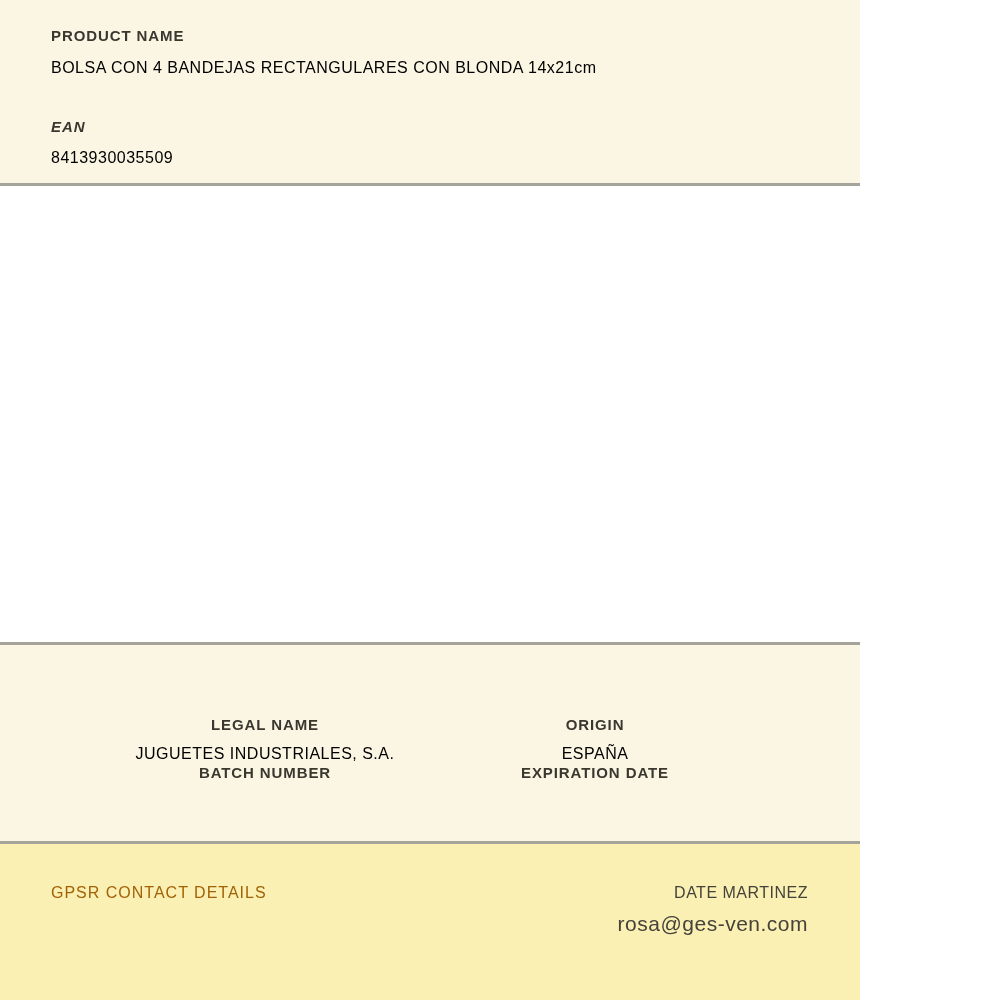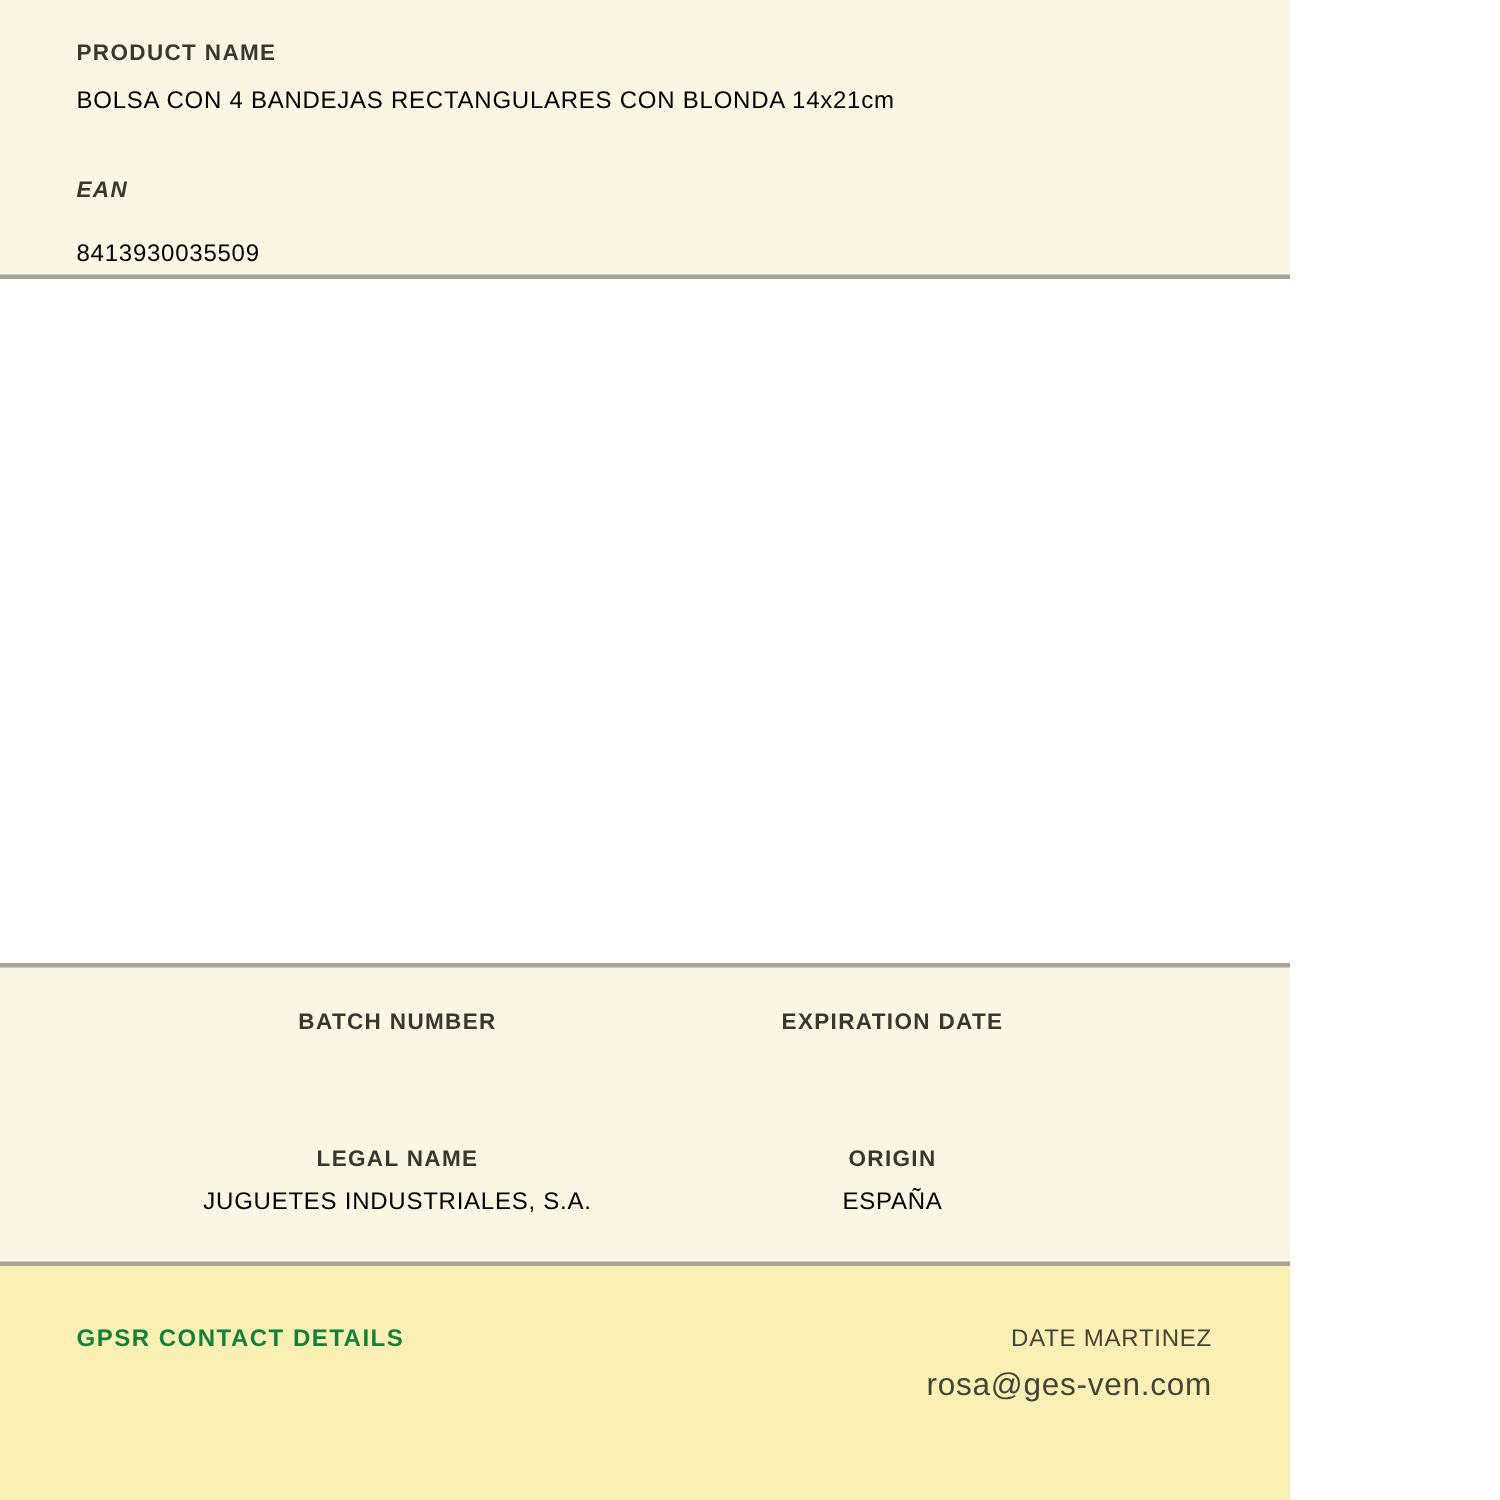--- a/index.html
+++ b/index.html
@@ -34,21 +34,21 @@
   }
   .value {
     font-size: 16px;
     font-weight: normal;
     letter-spacing: 0.5px;
     color: #000000;
     line-height: 1.2;
   }
   .sec-top .value { margin-top: 13px; }
   .sec-top .label-ean { margin-top: 41px; font-style: italic; }
-  .sec-top .value-ean { margin-top: 24px; }
+  .sec-top .value-ean { margin-top: 12px; }
 
   
   .sec-white {
     height: 456px;
     background: #ffffff;
   }
 
   
   .sec-details {
     height: 202px;
@@ -74,23 +74,23 @@
   .sec-footer {
     flex: 1;
     background: #FAF0B3;
     padding: 39px 52px 0 51px;
     display: flex;
     justify-content: space-between;
     align-items: flex-start;
   }
   .gpsr-label {
     font-size: 16px;
-    font-weight: bold;
+    font-weight: normal;
     letter-spacing: 1px;
-    color: #15803d;
+    color: #a16207;
     line-height: 1.25;
   }
   .contact-block {
     text-align: right;
   }
   .contact-line {
     font-size: 16px;
     letter-spacing: 0.5px;
     color: #45423A;
     line-height: 1.25;
@@ -106,38 +106,38 @@
   <div class="sec-top">
     <div class="label">PRODUCT NAME</div>
     <div class="value">BOLSA CON 4 BANDEJAS RECTANGULARES CON BLONDA 14x21cm</div>
     <div class="label label-ean">EAN</div>
     <div class="value value-ean">8413930035509</div>
   </div>
 
   <div class="sec-white"></div>
 
   <div class="sec-details">
+    <div class="details-row row2">
+      <div class="details-cell">
+        <div class="label">LEGAL NAME</div>
+        <div class="value">JUGUETES INDUSTRIALES, S.A.</div>
+      </div>
+      <div class="details-cell">
+        <div class="label">ORIGIN</div>
+        <div class="value">ESPAÑA</div>
+      </div>
+    </div>
     <div class="details-row row1">
       <div class="details-cell">
         <div class="label">BATCH NUMBER</div>
         <div class="value"></div>
       </div>
       <div class="details-cell">
         <div class="label">EXPIRATION DATE</div>
         <div class="value"></div>
-      </div>
-    </div>
-    <div class="details-row row2">
-      <div class="details-cell">
-        <div class="label">LEGAL NAME</div>
-        <div class="value">JUGUETES INDUSTRIALES, S.A.</div>
-      </div>
-      <div class="details-cell">
-        <div class="label">ORIGIN</div>
-        <div class="value">ESPAÑA</div>
       </div>
     </div>
   </div>
 
   <div class="sec-footer">
     <div class="gpsr-label">GPSR CONTACT DETAILS</div>
     <div class="contact-block">
       <div class="contact-line">DATE MARTINEZ</div>
       <div class="contact-line contact-email">rosa@ges-ven.com</div>
     </div>

